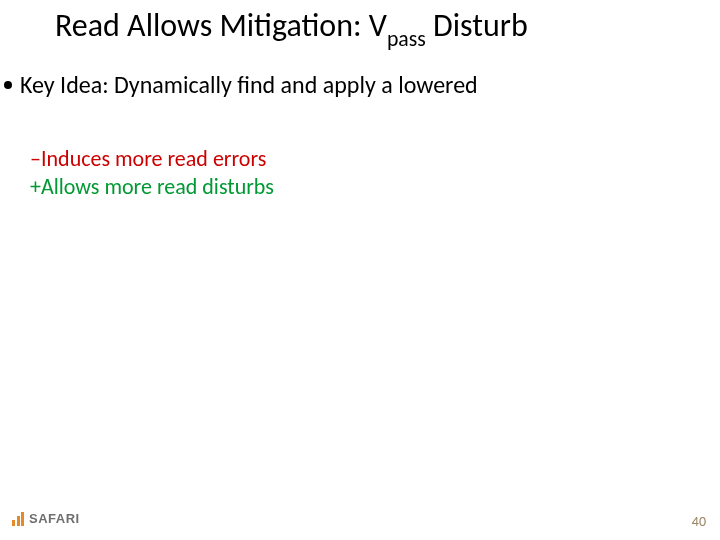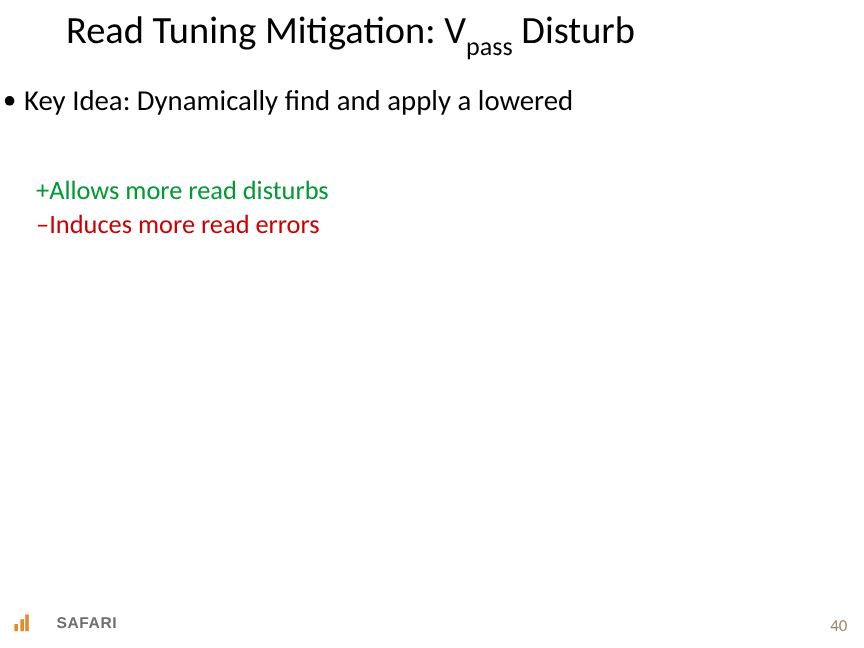--- a/index.html
+++ b/index.html
@@ -66,21 +66,21 @@
     bottom: 10px;
     font-size: 14px;
     color: #9a8566;
   }
   .logo {
     position: absolute;
     left: 12px;
     bottom: 14px;
     display: flex;
     align-items: center;
-    gap: 20px;
+    gap: 2px;
   }
   .logo-bars {
     display: flex;
     gap: 1.5px;
     align-items: flex-end;
     margin-right: 3px;
   }
   .logo-bars span {
     display: inline-block;
     width: 3px;
@@ -99,37 +99,37 @@
   .continuation {
     margin-left: 22px;
   }
 </style>
 </head>
 <body>
 
 <div class="slide">
 
   <div class="title">
-    <span>Read Tuning Mitigation: V</span><span class="sub">pass</span><span> Disturb</span>
+    <span>Read Allows Mitigation: V</span><span class="sub">pass</span><span> Disturb</span>
   </div>
 
   <div class="body">
 
     <div class="bullet1">
       <span class="dot"></span><span>Key Idea: Dynamically find and apply a lowered</span>
     </div>
 
     <div class="gap"></div>
 
 
+    <div class="subitem minus">
+      <span>–</span><span>Induces more read errors</span>
+    </div>
     <div class="subitem plus">
       <span>+</span><span>Allows more read disturbs</span>
-    </div>
-    <div class="subitem minus">
-      <span>–</span><span>Induces more read errors</span>
     </div>
 
   </div>
 
   <div class="logo">
     <div class="logo-bars">
       <span class="lb1"></span>
         <span class="lb2"></span>
         <span class="lb3"></span>
     </div>

